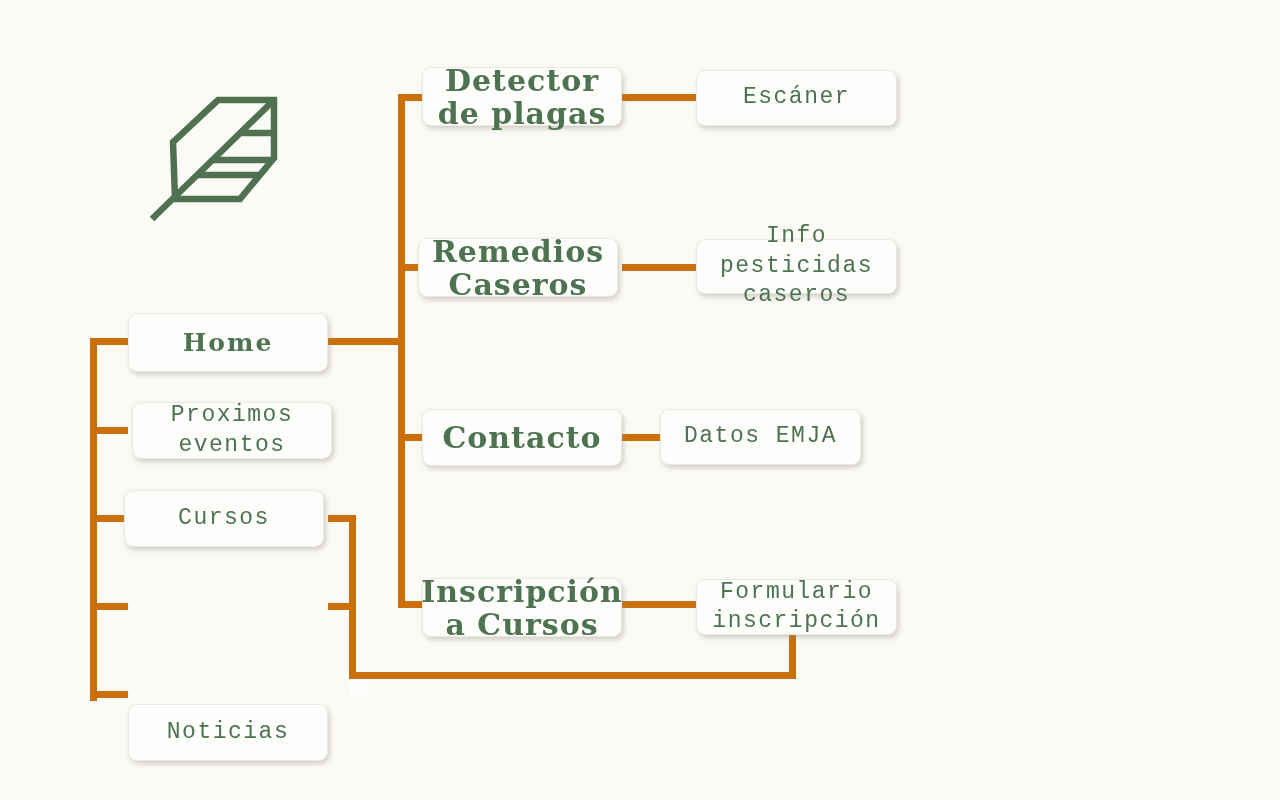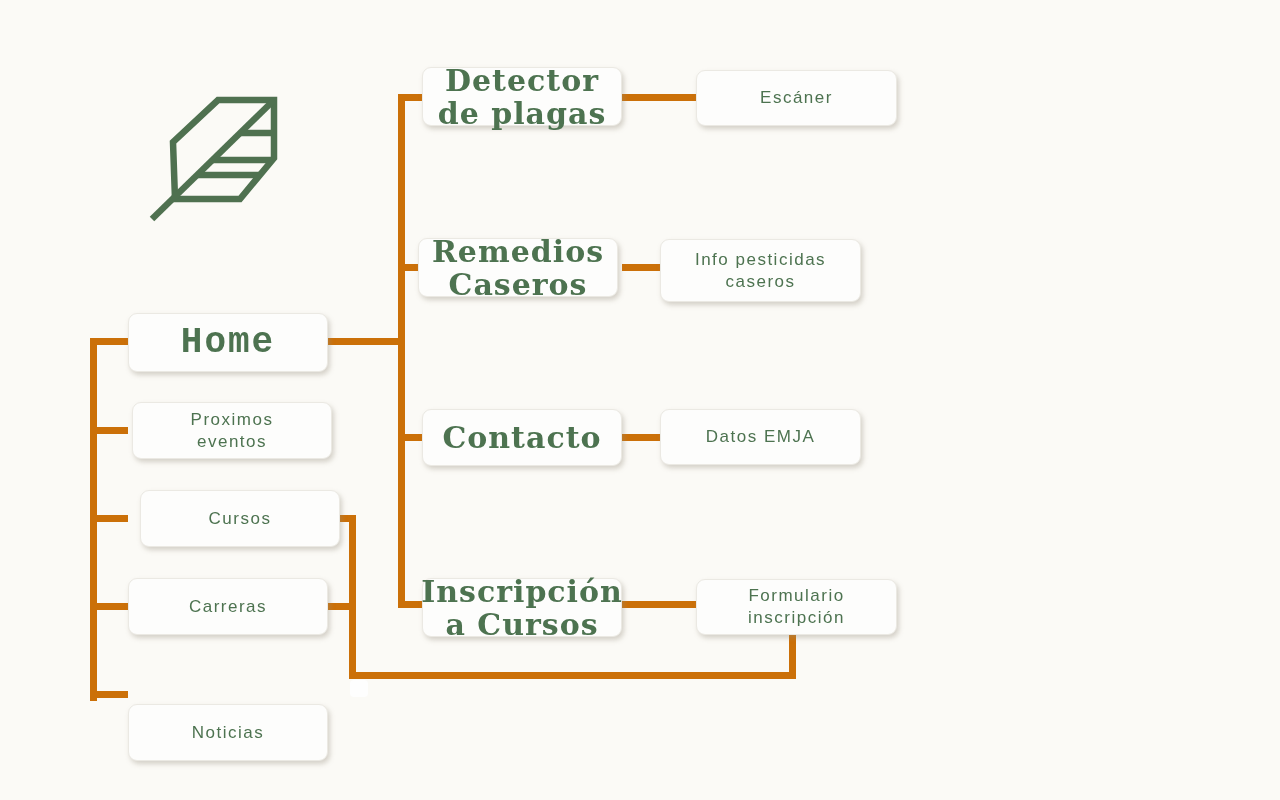--- a/index.html
+++ b/index.html
@@ -30,30 +30,30 @@
     display:flex;align-items:center;justify-content:center;
     text-align:center;
     box-sizing:border-box;
     cursor:default;
   }
   .lbl{
     white-space:pre-line;
     color:var(--text-green,#4d7350);
   }
   .node.plain .lbl{
-    font-family:Liberation Sans, sans-serif;
-    font-size:17px;line-height:1.28;letter-spacing:1.5px;
+    font-family:Liberation Mono, monospace;
+    font-size:23px;line-height:1.28;letter-spacing:1.5px;
   }
   .node.heading .lbl{
     font-family:"DejaVu Serif","Liberation Serif",serif;
     font-weight:bold;
     font-size:30px;line-height:1.1;letter-spacing:1px;
   }
   .node.heading.big .lbl{
-    font-size:36px;letter-spacing:2px;font-family:Liberation Mono, monospace;
+    font-size:25px;letter-spacing:2px;
   }
   .leaf{position:absolute;left:145px;top:90px;z-index:2;}
   .leaf path,.leaf line{
     stroke:var(--leaf-green,#4f7150);
     stroke-width:6.5;
     fill:none;
     stroke-linejoin:miter;
   }
   .blank-dot{
     position:absolute;
@@ -101,25 +101,22 @@
   <div class="seg" style="left:789px;top:635px;width:7px;height:44px"></div>
   <div class="blank-dot" style="left:350px;top:680px;width:18px;height:17px"></div>
 
   <div class="node heading big" style="left:128px;top:313px;width:200px;height:59px">
     <span class="lbl">Home</span>
   </div>
   <div class="node plain" style="left:132px;top:402px;width:200px;height:57px">
     <span class="lbl">Proximos
 eventos</span>
   </div>
-  <div class="node plain" style="left:140px;top:490px;width:200px;height:57px">
+  <div class="node plain" style="left:124px;top:490px;width:200px;height:57px">
     <span class="lbl">Cursos</span>
-  </div>
-  <div class="node plain" style="left:128px;top:578px;width:200px;height:57px">
-    <span class="lbl">Carreras</span>
   </div>
   <div class="node plain" style="left:128px;top:704px;width:200px;height:57px">
     <span class="lbl">Noticias</span>
   </div>
 
   <div class="node heading" style="left:422px;top:67px;width:200px;height:59px">
     <span class="lbl">Detector
 de plagas</span>
   </div>
   <div class="node heading" style="left:418px;top:238px;width:200px;height:59px">
@@ -130,21 +127,21 @@
     <span class="lbl">Contacto</span>
   </div>
   <div class="node heading" style="left:422px;top:578px;width:200px;height:59px">
     <span class="lbl">Inscripción
 a Cursos</span>
   </div>
 
   <div class="node plain" style="left:696px;top:70px;width:201px;height:56px">
     <span class="lbl">Escáner</span>
   </div>
-  <div class="node plain" style="left:660px;top:239px;width:201px;height:63px">
+  <div class="node plain" style="left:696px;top:239px;width:201px;height:55px">
     <span class="lbl">Info pesticidas
 caseros</span>
   </div>
   <div class="node plain" style="left:660px;top:409px;width:201px;height:56px">
     <span class="lbl">Datos EMJA</span>
   </div>
   <div class="node plain" style="left:696px;top:579px;width:201px;height:56px">
     <span class="lbl">Formulario
 inscripción</span>
   </div>

